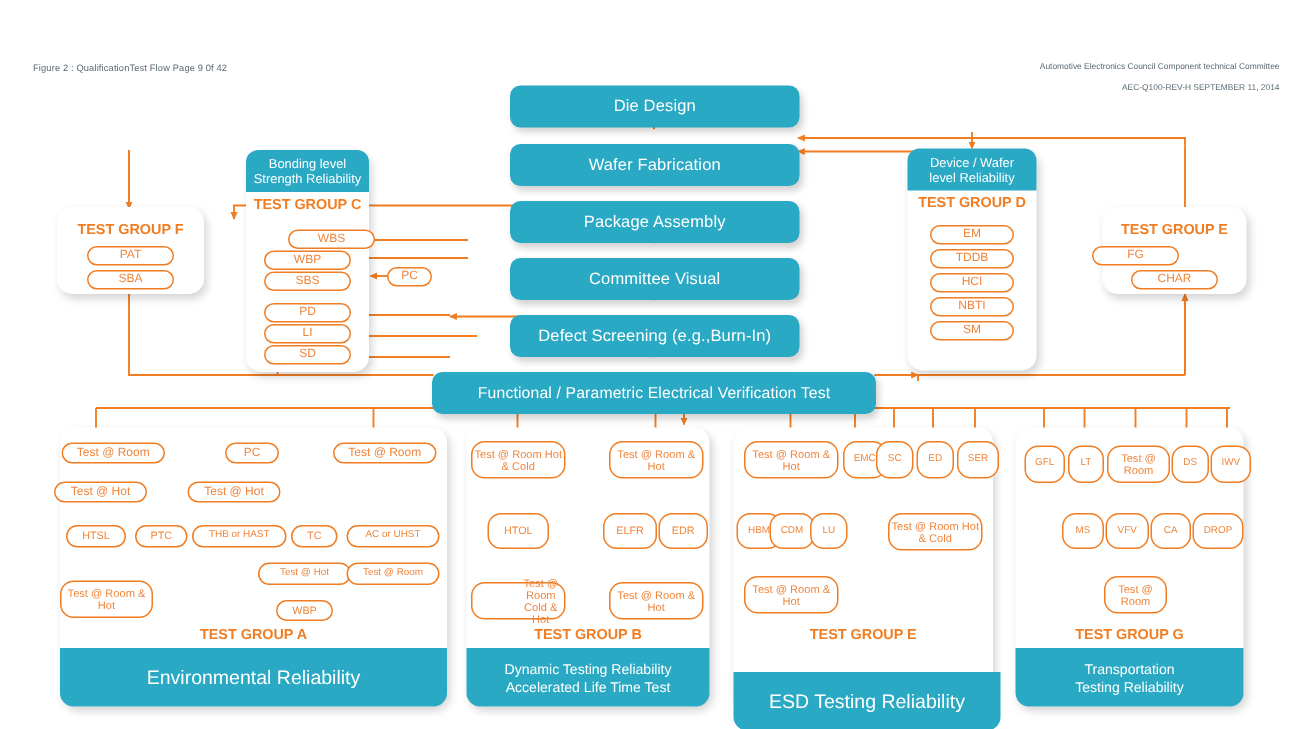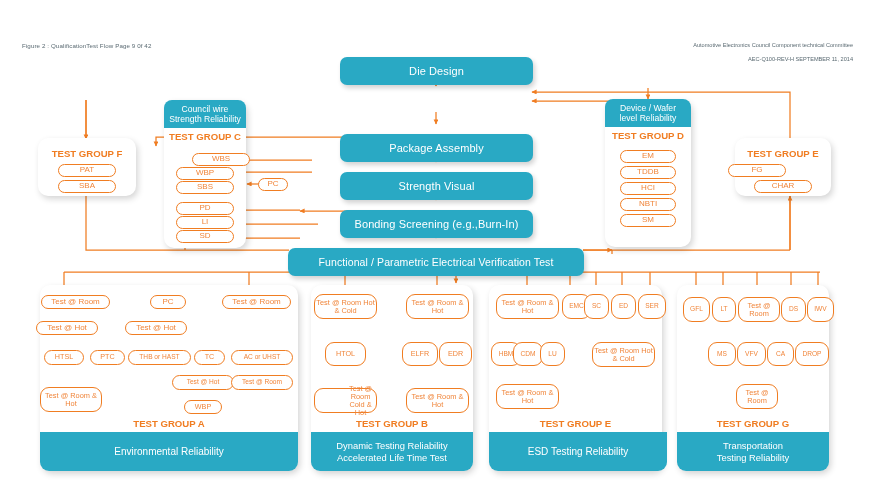--- a/index.html
+++ b/index.html
@@ -54,21 +54,21 @@
     white-space:nowrap;
   }
   .pill.two{line-height:8px;font-size:7.4px;white-space:normal;}
   .pill.tiny{font-size:7.2px;}
   .pill.xtiny{font-size:6.6px;}
 
   
   .banner{
     position:absolute;background:#29a9c4;color:#fff;border-radius:0 0 9px 9px;
     display:flex;flex-direction:column;align-items:center;justify-content:center;
-    font-size:10px;line-height:11.5px;text-align:center;z-index:5;
+    font-size:13px;line-height:11.5px;text-align:center;z-index:5;
   }
   .banner.two{font-size:9.4px;}
 </style>
 </head>
 <body>
 
 <div id="stage">
 
   <svg id="wires" viewBox="0 0 869 486">
     <defs>
@@ -221,33 +221,34 @@
       <path d="M722,366 L722,370 L812,370 L812,366"></path>
       <path d="M757,370 L757,374"></path>
     </g>
   </svg>
 
   <div class="caption" style="left:22px;top:42px;">Figure 2 : QualificationTest Flow Page 9 0f 42</div>
   <div class="hdr-r" style="right:16px;top:42px;">Automotive Electronics Council   Component technical Committee</div>
   <div class="hdr-r" style="right:16px;top:56px;">AEC-Q100-REV-H   SEPTEMBER 11, 2014</div>
 
   <div class="teal" style="left:340px;top:45px;width:193px;height:28px;">Die Design</div>
+  <div class="teal" style="left:340px;top:84px;width:193px;height:28px;">Wafer Fabrication</div>
   <div class="teal" style="left:340px;top:122px;width:193px;height:28px;">Package Assembly</div>
-  <div class="teal" style="left:340px;top:160px;width:193px;height:28px;">Strength Visual</div>
-  <div class="teal" style="left:340px;top:198px;width:193px;height:28px;">Bonding Screening (e.g.,Burn-In)</div>
+  <div class="teal" style="left:340px;top:160px;width:193px;height:28px;">Committee Visual</div>
+  <div class="teal" style="left:340px;top:198px;width:193px;height:28px;">Defect Screening (e.g.,Burn-In)</div>
   <div class="teal" style="left:288px;top:236px;width:296px;height:28px;font-size:10.5px;">Functional / Parametric Electrical Verification Test</div>
 
   <div class="panel" style="left:38px;top:138px;width:98px;height:58px;"></div>
   <div class="grp-title" style="left:38px;top:148px;width:98px;">TEST GROUP F</div>
   <div class="pill" style="left:58px;top:164px;width:58px;height:13px;">PAT</div>
   <div class="pill" style="left:58px;top:180px;width:58px;height:13px;">SBA</div>
 
   <div class="panel" style="left:164px;top:100px;width:82px;height:148px;"></div>
   <div class="panel-hdr" style="left:164px;top:100px;width:82px;height:28px;">
-    <span>Council wire</span>
+    <span>Bonding level</span>
     <span>Strength Reliability</span>
   </div>
   <div class="grp-title" style="left:164px;top:131px;width:82px;">TEST GROUP C</div>
   <div class="pill" style="left:176px;top:153px;width:58px;height:13px;margin-left:16px;">WBS</div>
   <div class="pill" style="left:176px;top:167px;width:58px;height:13px;">WBP</div>
   <div class="pill" style="left:176px;top:181px;width:58px;height:13px;">SBS</div>
   <div class="pill" style="left:176px;top:202px;width:58px;height:13px;">PD</div>
   <div class="pill" style="left:176px;top:216px;width:58px;height:13px;">LI</div>
   <div class="pill" style="left:176px;top:230px;width:58px;height:13px;">SD</div>
   <div class="pill" style="left:258px;top:178px;width:30px;height:13px;">PC</div>
@@ -298,21 +299,21 @@
   <div class="pill two" style="left:314px;top:294px;width:63px;height:25px;">Test @ Room Hot &amp; Cold</div>
   <div class="pill two" style="left:406px;top:294px;width:63px;height:25px;">Test @ Room &amp; Hot</div>
   <div class="pill tiny" style="left:325px;top:342px;width:41px;height:24px;text-align:center;">HTOL</div>
   <div class="pill tiny" style="left:402px;top:342px;width:36px;height:24px;">ELFR</div>
   <div class="pill tiny" style="left:439px;top:342px;width:33px;height:24px;">EDR</div>
   <div class="pill two" style="left:314px;top:388px;width:63px;height:25px;padding-left:30px;">Test @ Room Cold &amp; Hot</div>
   <div class="pill two" style="left:406px;top:388px;width:63px;height:25px;">Test @ Room &amp; Hot</div>
 
   <div class="panel" style="left:489px;top:285px;width:173px;height:186px;"></div>
   <div class="grp-title" style="left:489px;top:418px;width:173px;">TEST GROUP E</div>
-  <div class="banner" style="left:489px;top:432px;width:178px;height:39px;">
+  <div class="banner" style="left:489px;top:448px;width:178px;height:39px;">
     <span>ESD Testing Reliability</span>
   </div>
   <div class="pill two" style="left:496px;top:294px;width:63px;height:25px;">Test @ Room &amp; Hot</div>
   <div class="pill xtiny" style="left:562px;top:294px;width:29px;height:25px;">EMC</div>
   <div class="pill xtiny" style="left:584px;top:294px;width:25px;height:25px;">SC</div>
   <div class="pill xtiny" style="left:611px;top:294px;width:25px;height:25px;">ED</div>
   <div class="pill xtiny" style="left:638px;top:294px;width:28px;height:25px;">SER</div>
   <div class="pill xtiny" style="left:491px;top:342px;width:30px;height:24px;">HBM</div>
   <div class="pill xtiny" style="left:513px;top:342px;width:30px;height:24px;">CDM</div>
   <div class="pill xtiny" style="left:540px;top:342px;width:25px;height:24px;">LU</div>

